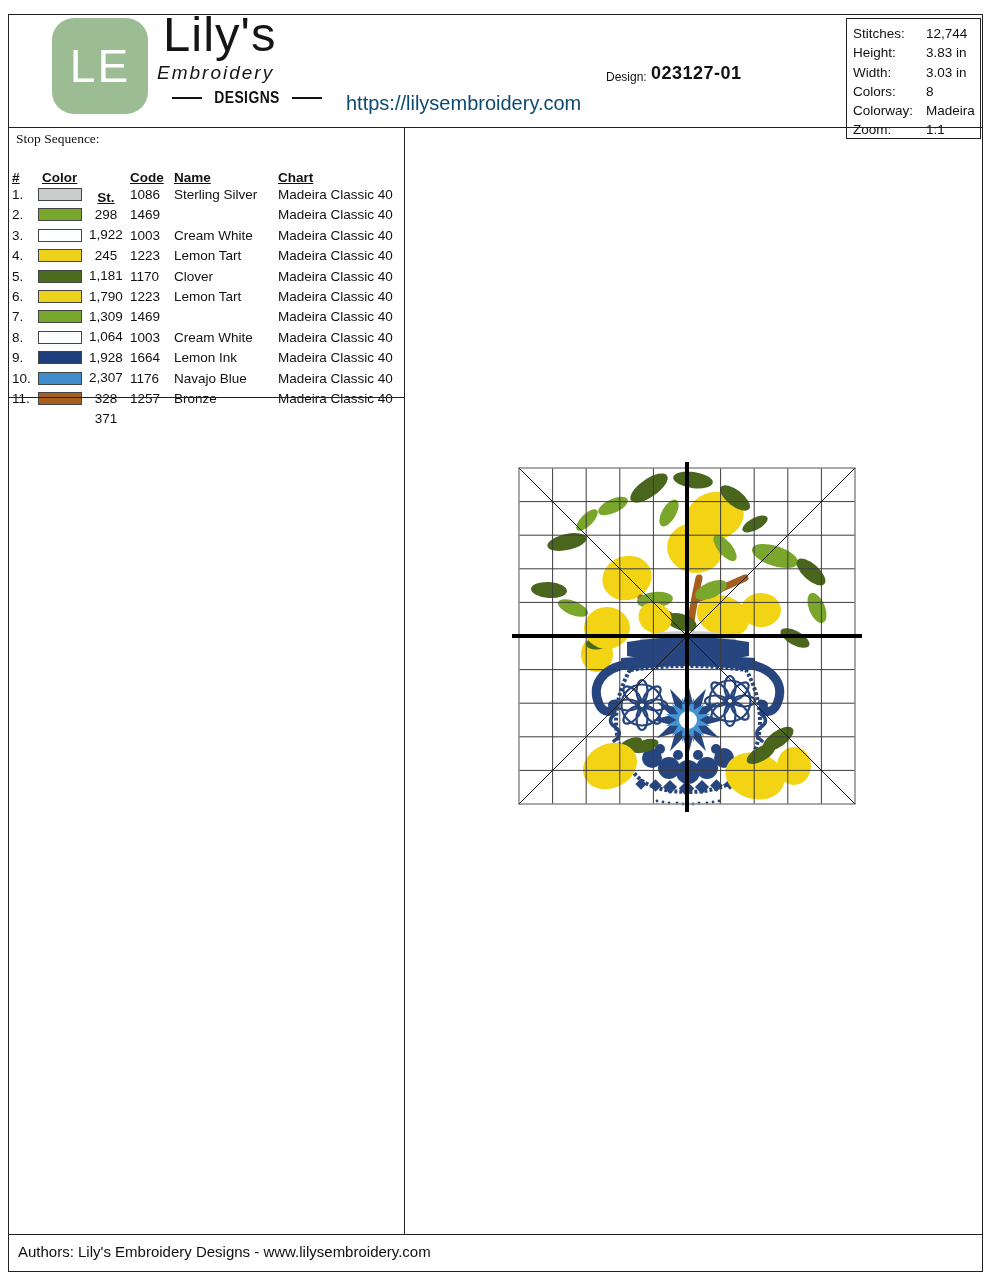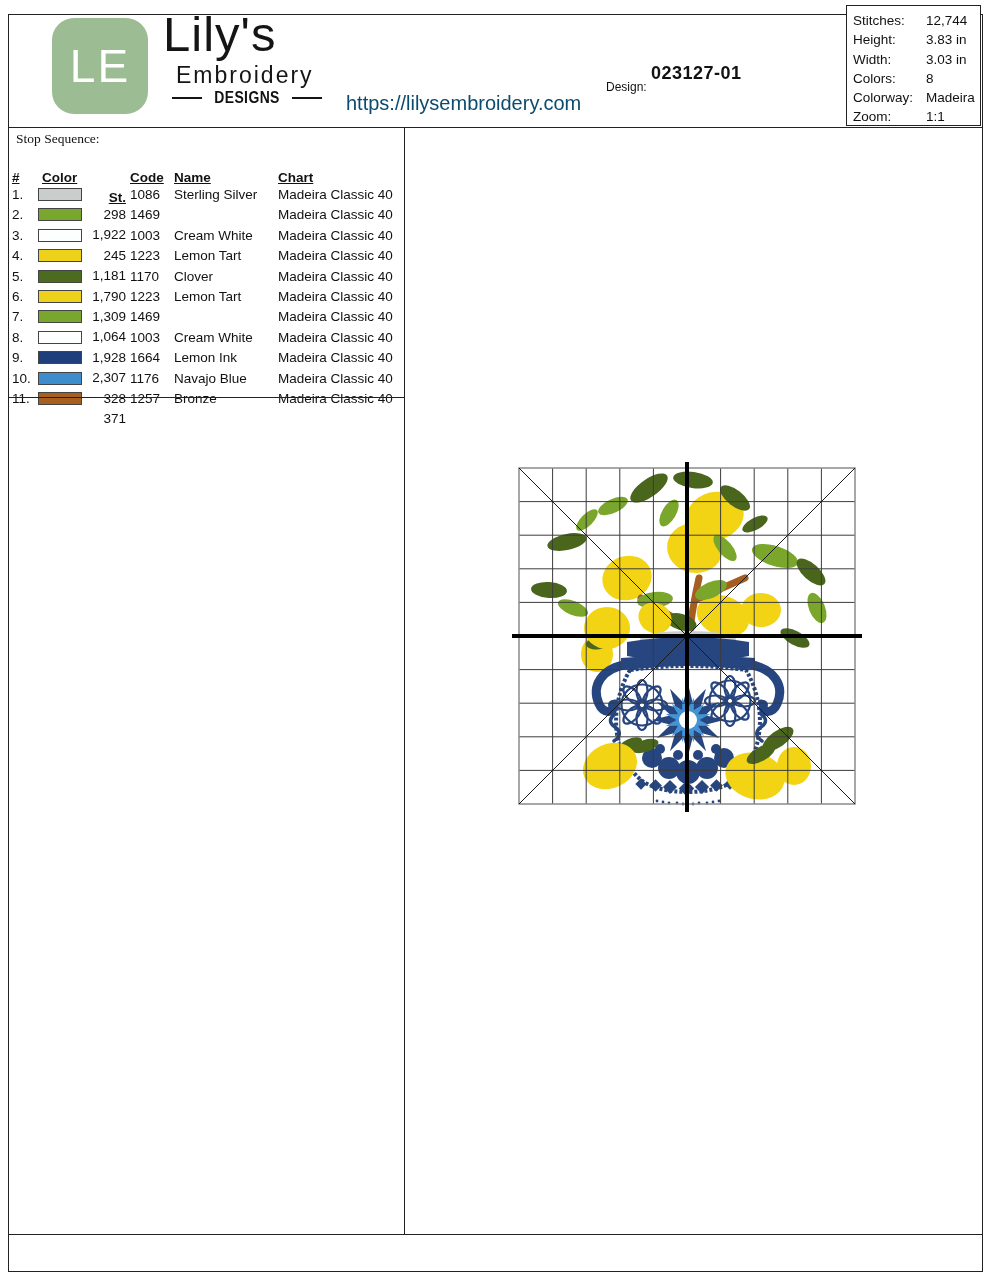--- a/index.html
+++ b/index.html
@@ -10,42 +10,42 @@
   .outer-border{left:8px;top:14px;width:973px;height:1256px;border:1.5px solid #222;}
   .header-rule{left:8px;top:127px;width:974px;border-top:1.5px solid #222;}
   .footer-rule{left:8px;top:1234px;width:974px;border-top:1.5px solid #222;}
   .v-divider{left:404px;top:128px;height:1106px;border-left:1.5px solid #222;}
   .table-rule{left:8px;top:397px;width:397px;border-top:1.5px solid #222;}
   
   .badge{left:52px;top:18px;width:96px;height:96px;border-radius:22px;
          background:var(--badge_green);display:flex;align-items:center;justify-content:center;
          color:#fff;font-size:46px;font-weight:400;letter-spacing:2px;}
   .brand-name{left:163px;top:6px;font-size:49px;font-weight:400;letter-spacing:1px;color:#151515;}
-  .brand-sub{left:176px;top:62px;font-size:23px;letter-spacing:2px;color:#151515;}
+  .brand-sub{left:157px;top:62px;font-size:19px;letter-spacing:2px;color:#151515;font-style:italic;}
   .designs-row{left:172px;top:88px;width:150px;display:flex;align-items:center;gap:5px;}
   .designs-row .line{flex:1;height:2.5px;background:#151515;}
   .designs-row .txt{font-size:17px;font-weight:700;letter-spacing:.5px;
                     transform:scaleX(.82);transform-origin:center;white-space:nowrap;}
   
   .prod-title{left:575px;top:15px;width:270px;text-align:center;font-size:19px;font-weight:700;}
-  .design-label{left:606px;top:80px;font-size:12px;}
+  .design-label{left:606px;top:70px;font-size:12px;}
   .design-number{left:651px;top:63px;font-size:18px;font-weight:700;letter-spacing:.5px;}
   .site-url{left:346px;top:92px;font-size:20px;color:#0c4a6e;text-decoration:none;}
   
-  .info-box{left:846px;top:5px;width:135px;height:121px;border:1.5px solid #222;background:#fff;
+  .info-box{left:846px;top:18px;width:135px;height:121px;border:1.5px solid #222;background:#fff;
             padding:5px 0 0 6px;box-sizing:border-box;}
   .info-row{display:grid;grid-template-columns:73px 1fr;font-size:13.5px;line-height:19.3px;}
   
   .stop-title{left:16px;top:131px;font-size:13.5px;font-family:Liberation Serif, serif;}
   .seq-table{left:8px;top:150px;width:396px;}
   .trow{display:grid;grid-template-columns:22px 44px 40px 40px 100px 128px;column-gap:4px;
         padding-left:4px;height:20.4px;align-items:center;font-size:13.5px;}
   .trow.head{height:17px;font-weight:700;}
   .trow.head span{text-decoration:underline;}
-  .c-st{text-align:right;margin-top:40px;}
+  .c-st{text-align:center;margin-top:40px;}
   .swatch{width:44px;height:13px;border:1px solid #444;box-sizing:border-box;}
   .head .c-color{padding-left:4px;}
   
   .footer-text{left:18px;top:1243px;font-size:15px;}
   
   .design-svg{left:509px;top:458px;}
 </style>
 </head>
 <body>
 
@@ -343,14 +343,15 @@
 
     <g>
       <path d="M43.6,10 V346 M77.2,10 V346 M110.8,10 V346 M144.4,10 V346 M178,10 V346 M211.6,10 V346 M245.2,10 V346 M278.8,10 V346 M312.4,10 V346
                M10,43.6 H346 M10,77.2 H346 M10,110.8 H346 M10,144.4 H346 M10,178 H346 M10,211.6 H346 M10,245.2 H346 M10,278.8 H346 M10,312.4 H346" stroke="#3c3c3c" stroke-width="1" fill="none"></path>
       <rect x="10" y="10" width="336" height="336" fill="none" stroke="#8a8a8a" stroke-width="1.5"></rect>
       <path d="M10,10 L346,346 M346,10 L10,346" stroke="#1a1a1a" stroke-width="1" fill="none"></path>
       <path d="M178,4 V354 M3,178 H353" stroke="#000" stroke-width="4" fill="none"></path>
     </g>
   </svg>
 
+  <div class="abs footer-text">Authors: Lily's Embroidery Designs - www.lilysembroidery.com</div>
 
 </div>
 
 </body></html>

